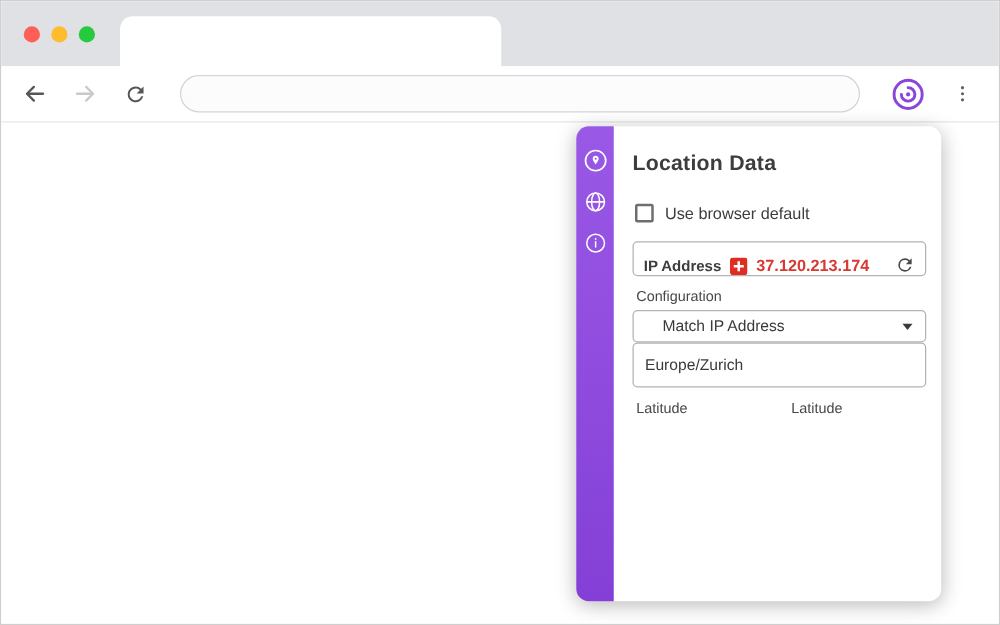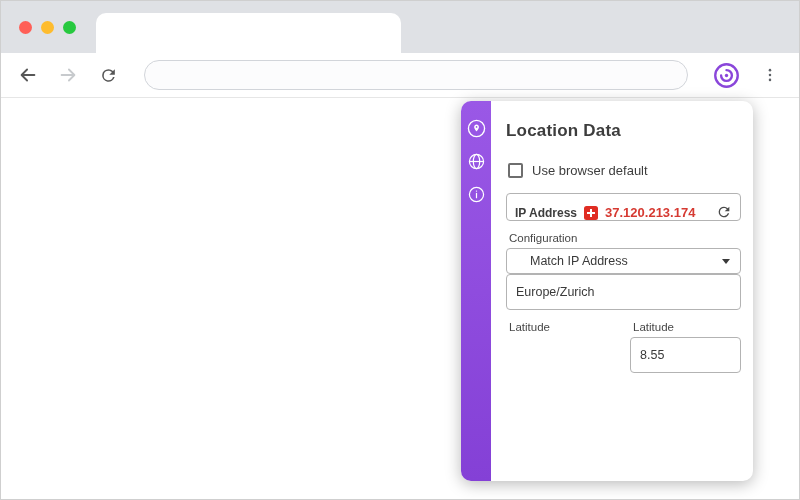--- a/index.html
+++ b/index.html
@@ -210,20 +210,19 @@
 
       <input class="text-input" value="Europe/Zurich" style="">
 
 
       <div class="coord-row">
         <div class="coord-col">
           <div class="field-label">Latitude</div>
         </div>
         <div class="coord-col">
           <div class="field-label">Latitude</div>
-          <input class="text-input" value="8.55" style="">
         </div>
       </div>
 
     </div>
   </div>
 
 </div>
 
 </body></html>

